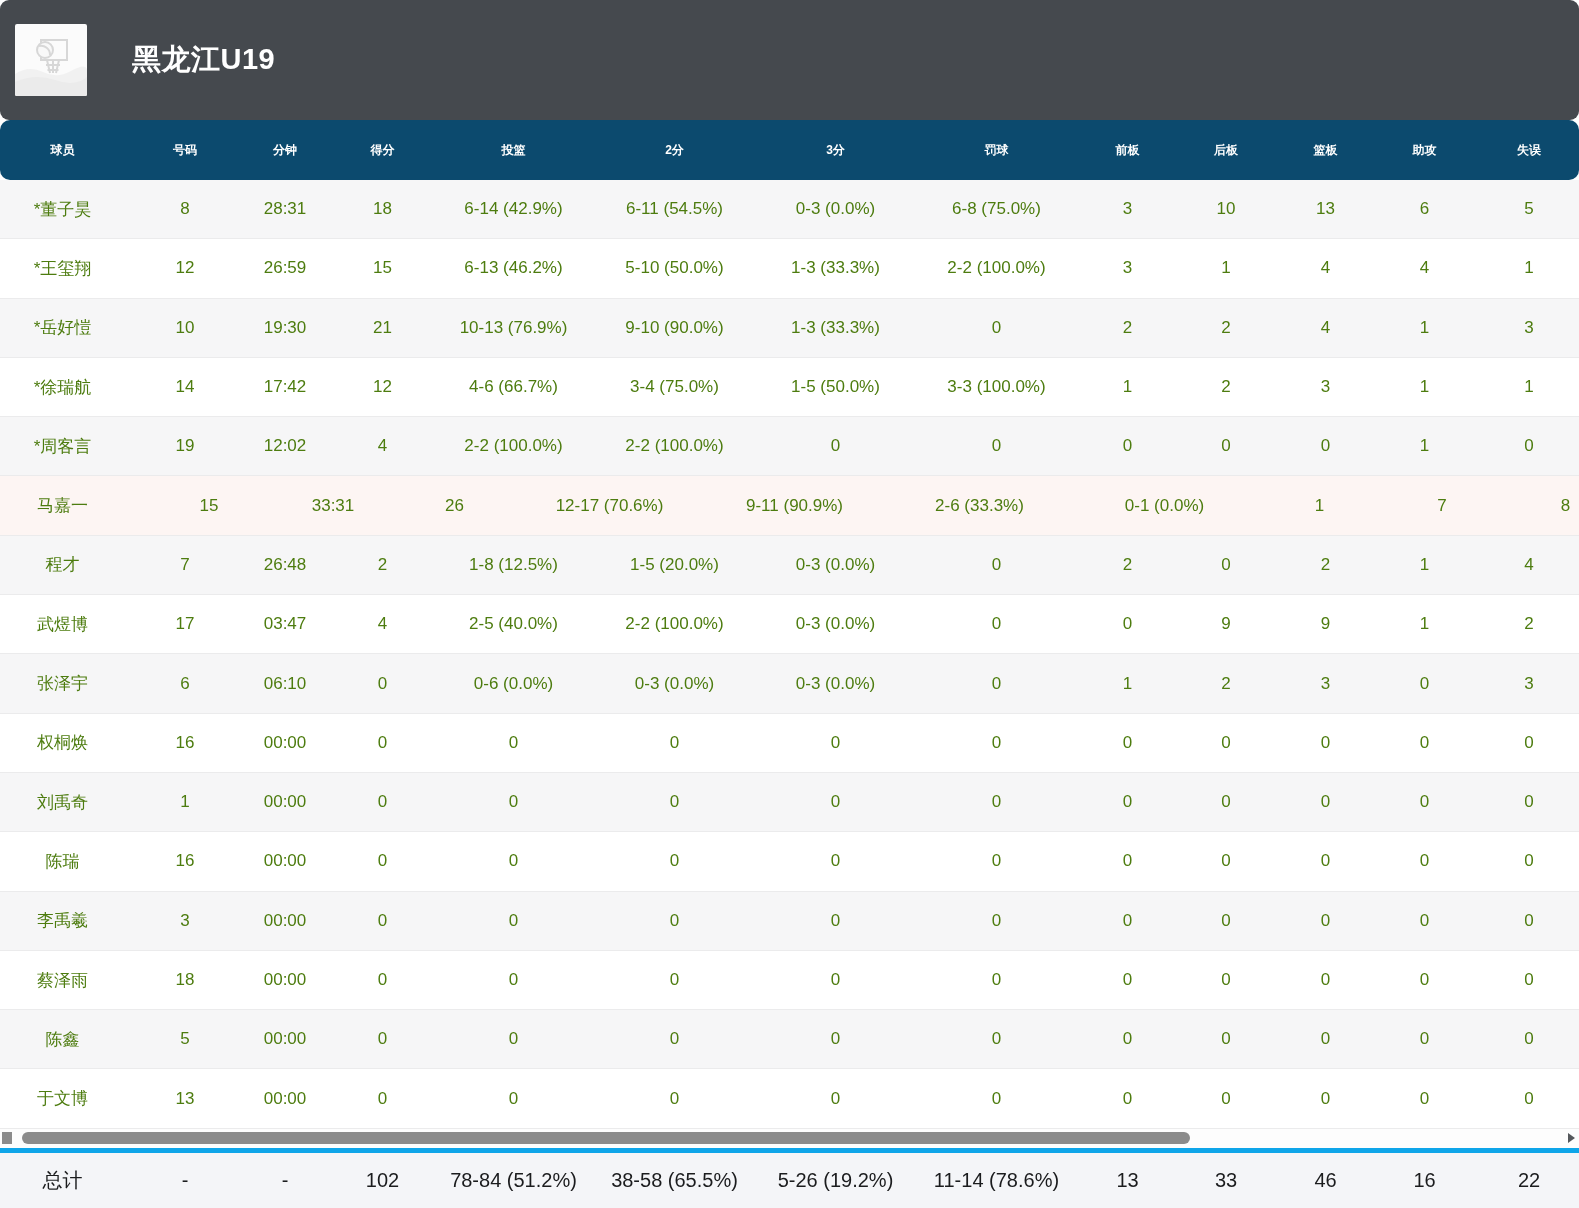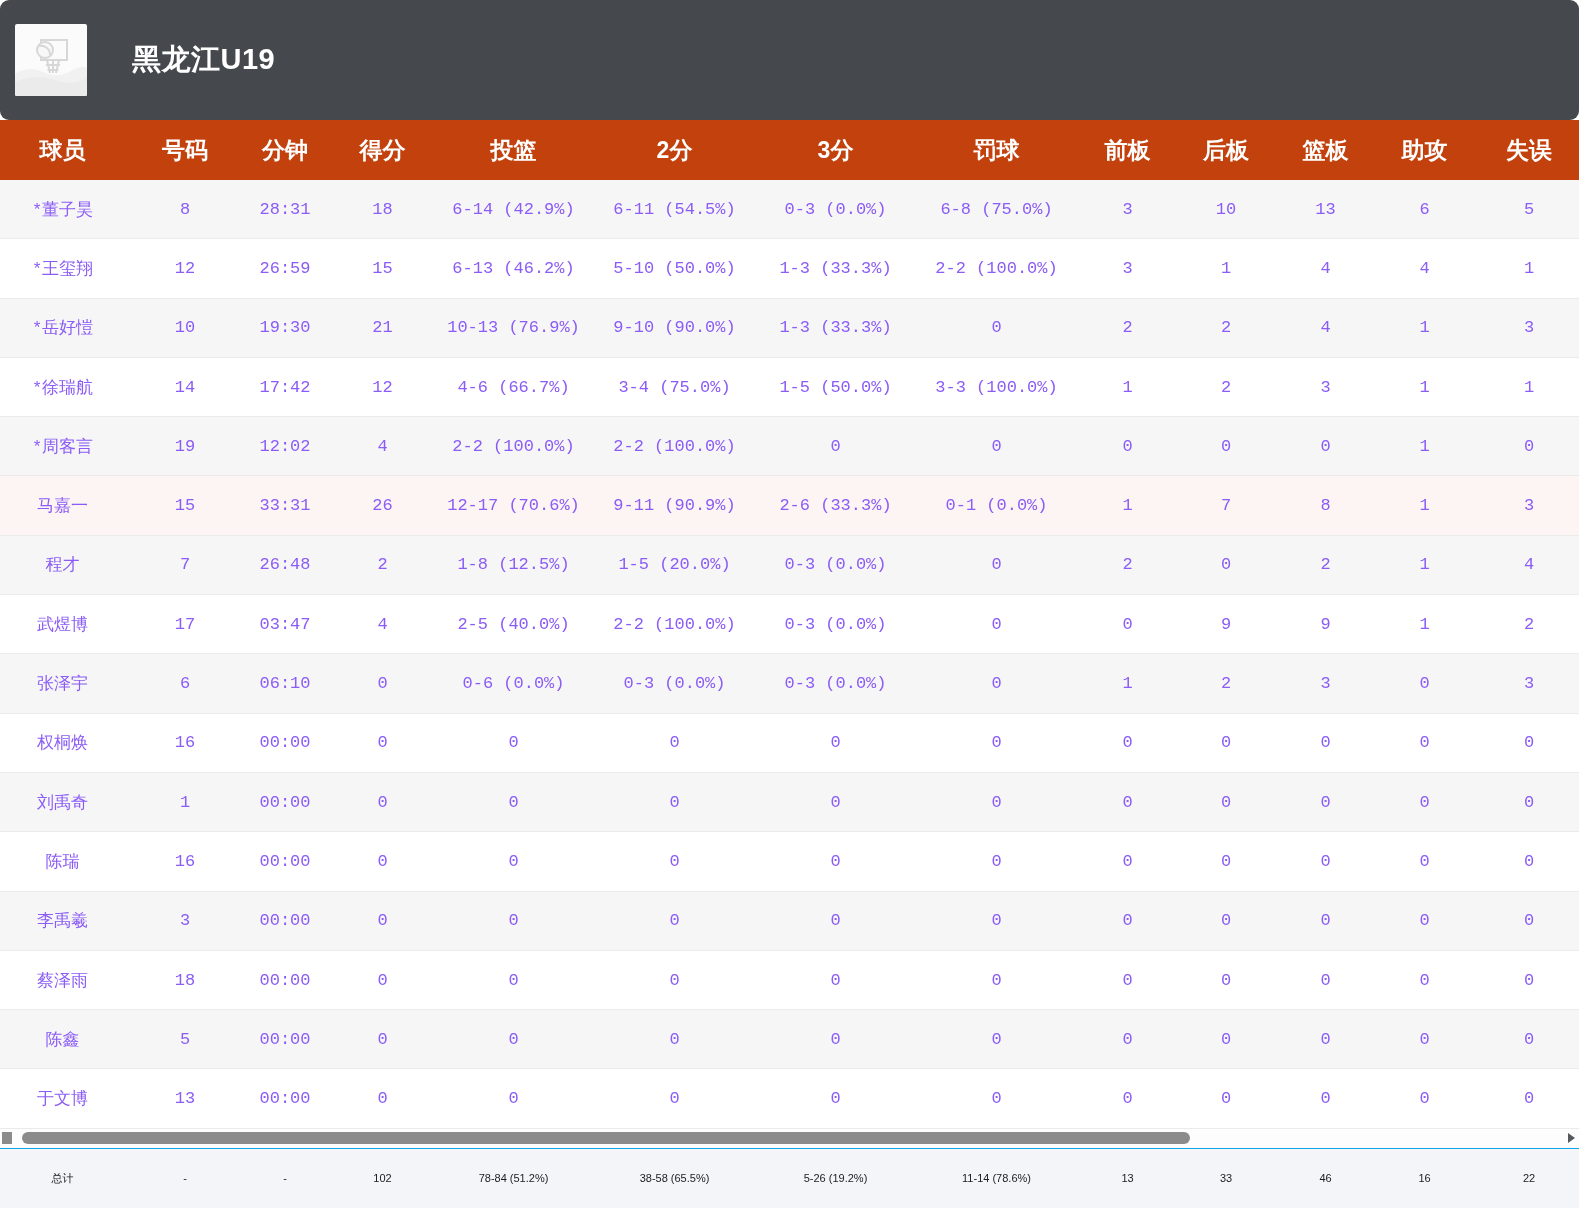--- a/index.html
+++ b/index.html
@@ -35,38 +35,38 @@
   }
 
   
   .grid-row {
     display: grid;
     grid-template-columns: 125px 120px 80px 115px 147px 175px 147px 175px 87px 110px 89px 109px 100px;
     align-items: center;
   }
   .thead {
     height: 60px;
-    background: #c2410c;
+    background: #0c4a6e;
     color: #ffffff;
     font-weight: bold;
-    font-size: 23px;
+    font-size: 12px;
+    border-radius: 10px;
   }
   .cell { text-align: center; white-space: nowrap; }
 
   .row {
     height: 59.3px;
     font-size: 17px;
-    color: #8b5cf6;
+    color: #4d7c0f;
     border-bottom: 1px solid #ebebec;
     box-sizing: border-box;
-    font-family: Liberation Mono, monospace;
   }
   .row-gray  { background: #f6f6f7; }
   .row-white { background: #ffffff; }
-  .row-pink  { background: #fdf5f3; }
+  .row-pink  { background: #fdf5f3; gap: 24px; }
 
   
   .scroll-strip {
     height: 19px;
     position: relative;
     background: #fdfdfd;
   }
   .sb-left-btn {
     position: absolute;
     left: 2px; top: 3px;
@@ -86,23 +86,23 @@
     width: 0; height: 0;
     border-left: 7px solid #55585c;
     border-top: 5px solid transparent;
     border-bottom: 5px solid transparent;
   }
 
   
   .totals {
     height: 60px;
     background: #f4f5f8;
-    border-top: 1px solid #0ea5e9;
+    border-top: 5px solid #0ea5e9;
     box-sizing: border-box;
-    font-size: 11px;
+    font-size: 20px;
     color: #1b1c1e;
   }
 </style>
 </head>
 <body>
 
 <div class="app-header">
   <div class="logo">
     <svg width="72" height="72" viewBox="0 0 72 72">
       <path d="M0 50 Q14 41 28 48 T56 47 T72 45 V72 H0 Z" fill="#f1f1f1"></path>

